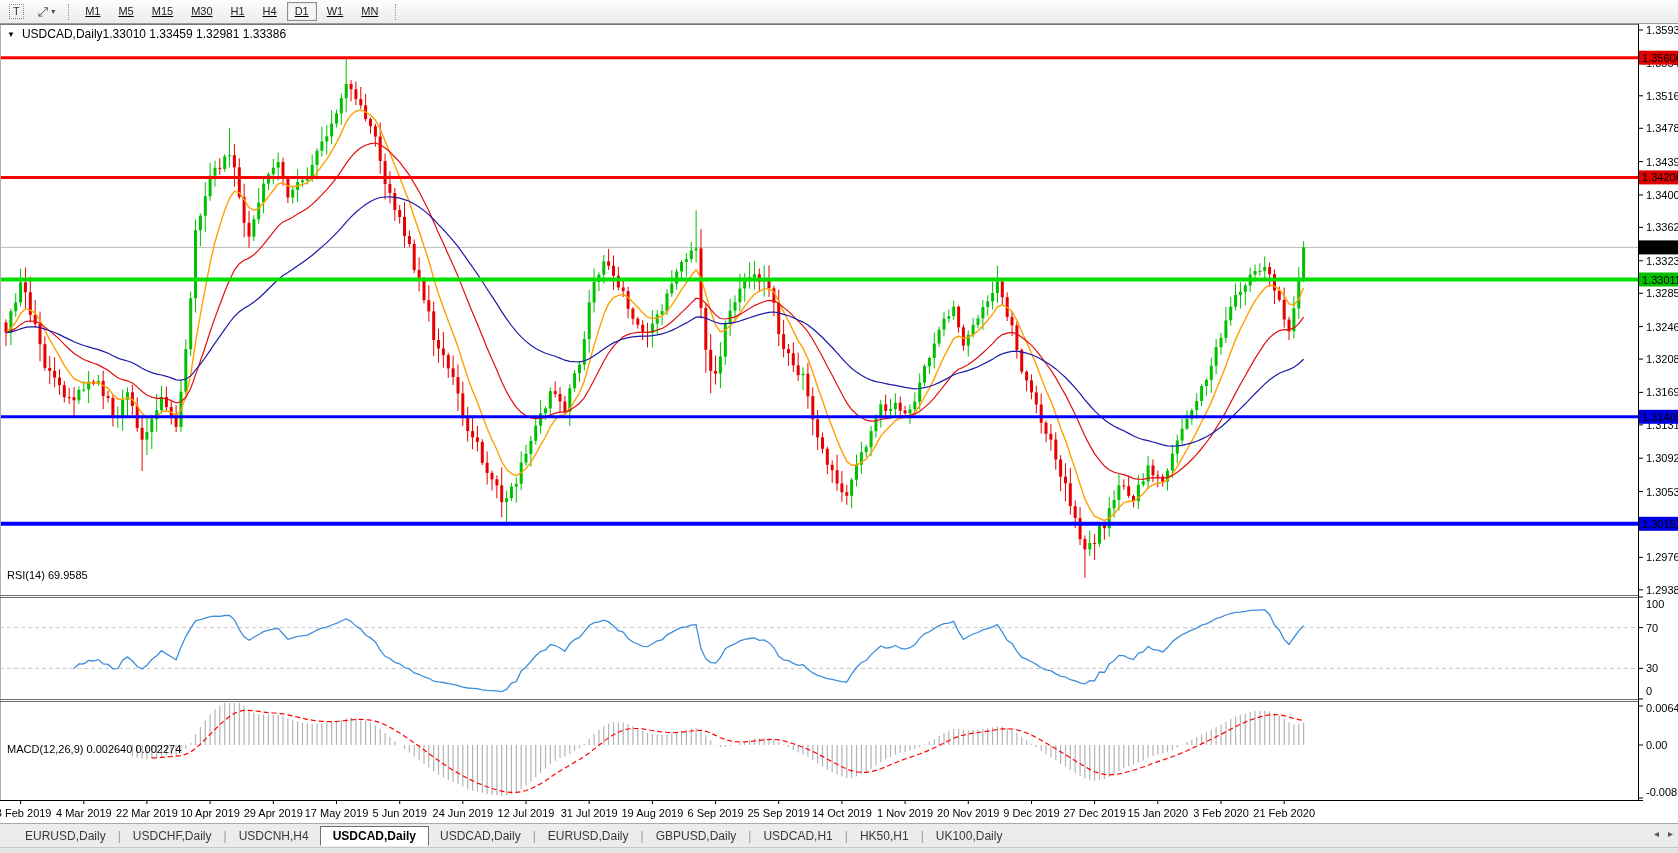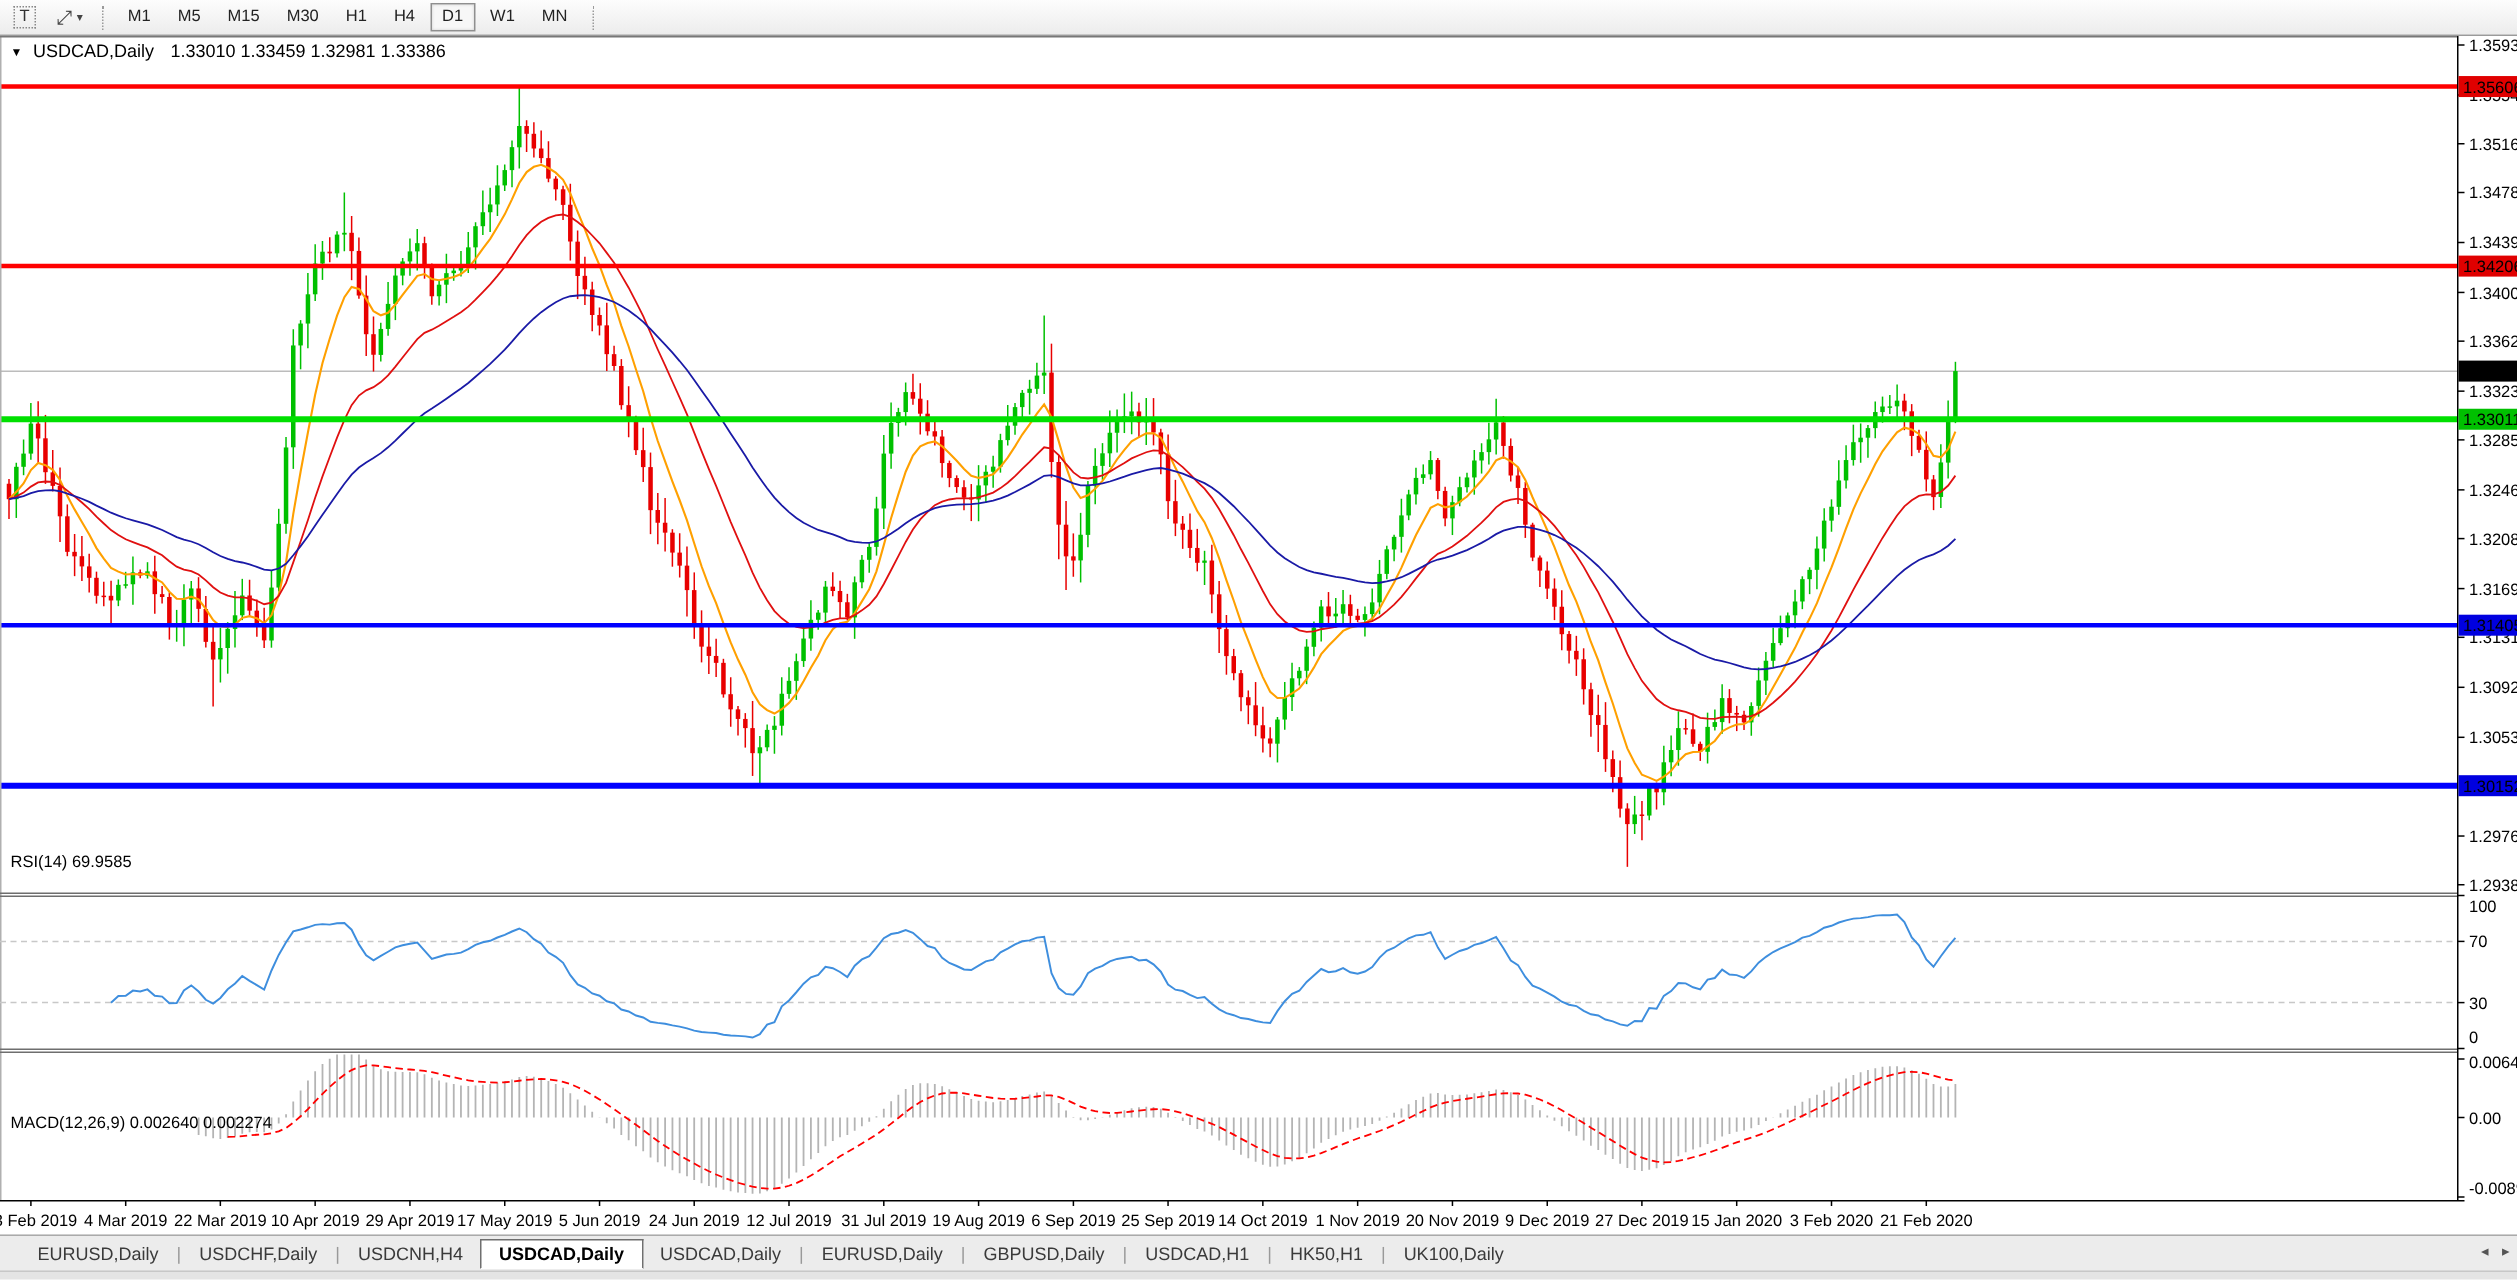--- a/index.html
+++ b/index.html
@@ -8,31 +8,31 @@
 
   
   #toolbar{position:absolute;left:0;top:0;width:1678px;height:23px;
     background:linear-gradient(#fdfdfd,#ececec);border-bottom:1px solid #9a9a9a;
     display:flex;align-items:center;}
   .tool-btn{height:19px;display:flex;align-items:center;padding:0 4px;margin-left:4px;border:1px solid transparent;}
   .t-icon{font-size:11px;color:#333;border:1px dotted #888;padding:0 3px;line-height:13px;}
   .cursor-glyph{font-size:13px;color:#444;line-height:15px;}
   .caret{font-size:8px;color:#444;margin-left:3px;}
   .grip{width:1px;height:16px;border-left:1px dotted #9a9a9a;margin:0 6px 0 8px;}
-  #tf-group{display:flex;align-items:center;height:23px;}
+  #tf-group{display:flex;align-items:center;height:23px;text-decoration:underline;}
   .tf-btn{font-size:11px;color:#222;padding:2px 7px;margin:0 1px;border:1px solid transparent;line-height:13px;}
   .tf-btn.active{border:1px solid #8f8f8f;background:#f7f7f7;box-shadow:inset 0 0 2px #ccc;}
 
   
   #chart-wrap{position:absolute;left:0;top:24px;width:1678px;height:799px;background:#fff;}
   #svg-host{position:absolute;left:0;top:0;}
   svg text{font-family:"Liberation Sans",sans-serif;font-size:11px;fill:#000;}
   #chart-title{position:absolute;left:7px;top:3px;font-size:12px;color:#000;display:flex;align-items:center;}
   #chart-title .dd{font-size:8px;margin-right:7px;}
-  #chart-title .vals{margin-left:11px;}
+  #chart-title .vals{}
   .panel-label{position:absolute;left:7px;font-size:11px;color:#000;}
   #rsi-label{top:545px;}
   #macd-label{top:682px;margin-top:37px;}
 
   
   #tabbar{position:absolute;left:0;top:823px;width:1678px;height:24px;background:#ececec;
     border-top:1px solid #aaa;display:flex;align-items:center;text-align:right;}
   #tabs{display:flex;align-items:center;margin-left:14px;font-size:12px;color:#3a3a3a;height:24px;}
   .tab{padding:3px 11px;white-space:nowrap;}
   .tab.active{background:#fff;border:1px solid #6f6f6f;border-bottom-color:#fff;font-weight:bold;color:#000;padding:2px 12px;}

